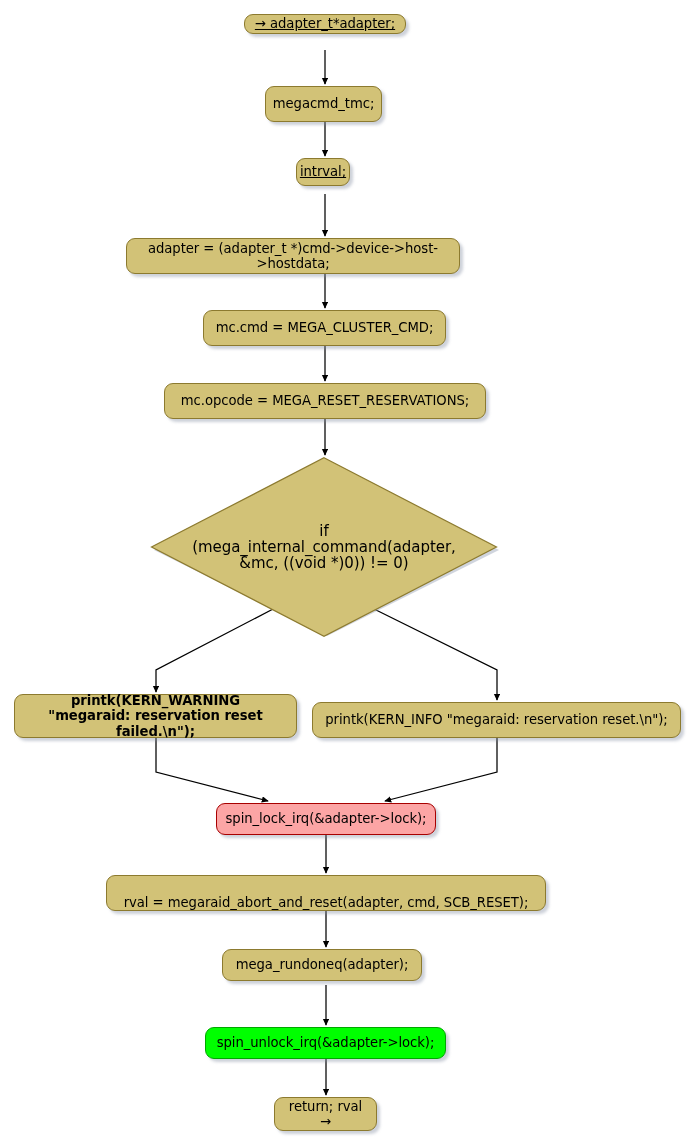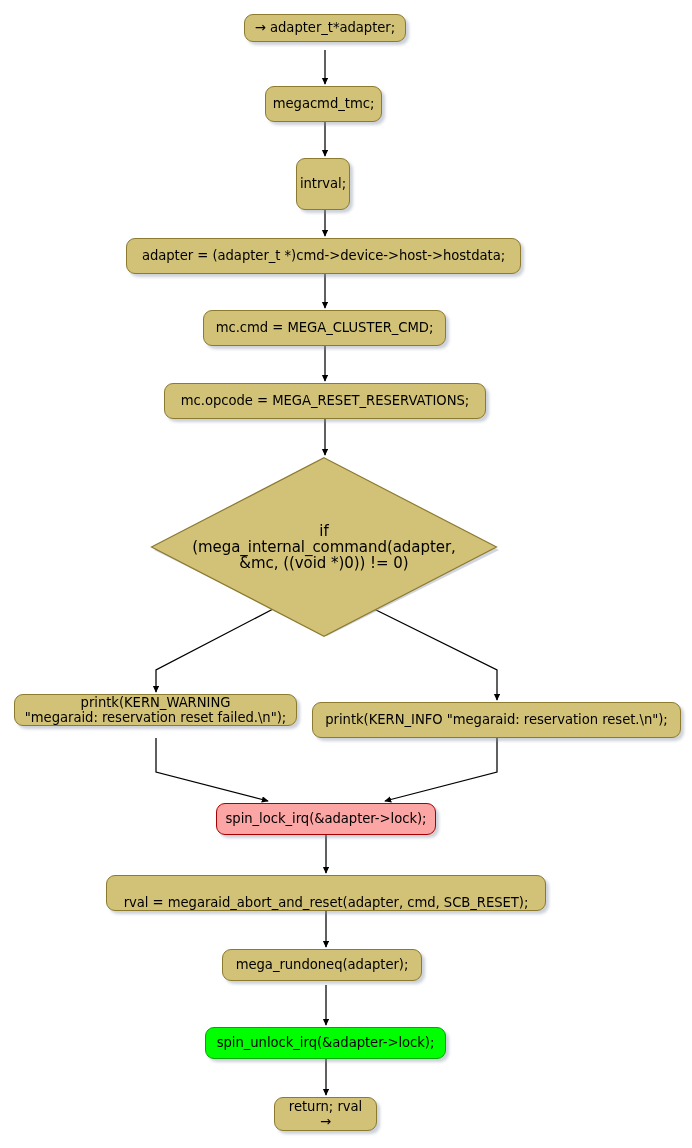--- a/index.html
+++ b/index.html
@@ -102,36 +102,36 @@
         <path d="M156,738 L156,772 L268,801" stroke="#000000" stroke-width="1.25" fill="none" marker-end="url(#arrowhead)"></path>
         <path d="M497,738 L497,772 L385,801" stroke="#000000" stroke-width="1.25" fill="none" marker-end="url(#arrowhead)"></path>
         <path d="M326,835 L326,873" stroke="#000000" stroke-width="1.25" fill="none" marker-end="url(#arrowhead)"></path>
         <path d="M326,911 L326,947" stroke="#000000" stroke-width="1.25" fill="none" marker-end="url(#arrowhead)"></path>
         <path d="M326,985 L326,1025" stroke="#000000" stroke-width="1.25" fill="none" marker-end="url(#arrowhead)"></path>
         <path d="M326,1059 L326,1095" stroke="#000000" stroke-width="1.25" fill="none" marker-end="url(#arrowhead)"></path>
       </g>
   </svg>
 
   <div id="node-layer">
-      <div class="node" style="left: 244px; top: 14px; width: 162px; height: 28px;"><span>→ adapter_t*adapter;</span></div>
+      <div class="node" style="left: 244px; top: 14px; width: 162px; height: 20px; text-decoration: underline;"><span>→ adapter_t*adapter;</span></div>
       <div class="node" style="left: 265px; top: 86px; width: 117px; height: 36px;"><span>megacmd_tmc;</span></div>
-      <div class="node" style="left: 296px; top: 158px; width: 54px; height: 52px;"><span>intrval;</span></div>
-      <div class="node" style="left: 126px; top: 238px; width: 395px; height: 36px;"><span>adapter = (adapter_t *)cmd-&gt;device-&gt;host-&gt;hostdata;</span></div>
+      <div class="node" style="left: 296px; top: 158px; width: 54px; height: 28px; text-decoration: underline;"><span>intrval;</span></div>
+      <div class="node" style="left: 126px; top: 238px; width: 334px; height: 36px;"><span>adapter = (adapter_t *)cmd-&gt;device-&gt;host-&gt;hostdata;</span></div>
       <div class="node" style="left: 203px; top: 310px; width: 243px; height: 36px;"><span>mc.cmd = MEGA_CLUSTER_CMD;</span></div>
       <div class="node" style="left: 164px; top: 383px; width: 322px; height: 36px;"><span>mc.opcode = MEGA_RESET_RESERVATIONS;</span></div>
       <div class="diamond-wrap" style="left: 148px; top: 457px; width: 352px; height: 180px;">
         <svg class="diamond-shape" width="352" height="180" viewBox="0 0 352 180">
           <polygon points="179,3 351,93 179,179 6,93" fill="rgba(150,162,182,0.45)"></polygon>
           <polygon points="176,0.8 348.5,90 176,179.2 3.5,90" fill="#d2c277" stroke="#8c7a2f" stroke-width="1.2"></polygon>
         </svg>
         <div class="diamond-label">if
 (mega_internal_command(adapter,
 &amp;mc, ((void *)0)) != 0)</div>
       </div>
-      <div class="node" style="left: 14px; top: 694px; width: 283px; height: 32px;"><span>printk(KERN_WARNING
+      <div class="node" style="left: 14px; top: 694px; width: 283px; height: 44px; font-weight: bold;"><span>printk(KERN_WARNING
 "megaraid: reservation reset failed.\n");</span></div>
       <div class="node" style="left: 312px; top: 702px; width: 369px; height: 36px;"><span>printk(KERN_INFO "megaraid: reservation reset.\n");</span></div>
       <div class="node red" style="left: 216px; top: 803px; width: 220px; height: 32px;"><span>spin_lock_irq(&amp;adapter-&gt;lock);</span></div>
       <div class="node" style="left: 106px; top: 875px; width: 440px; height: 36px; align-items: flex-end;"><span>rval =  megaraid_abort_and_reset(adapter, cmd, SCB_RESET);</span></div>
       <div class="node" style="left: 222px; top: 949px; width: 200px; height: 32px;"><span>mega_rundoneq(adapter);</span></div>
       <div class="node green" style="left: 205px; top: 1027px; width: 241px; height: 32px;"><span>spin_unlock_irq(&amp;adapter-&gt;lock);</span></div>
       <div class="node" style="left: 274px; top: 1097px; width: 103px; height: 34px;"><span>return; rval →</span></div>
     </div>
 
 </div>

